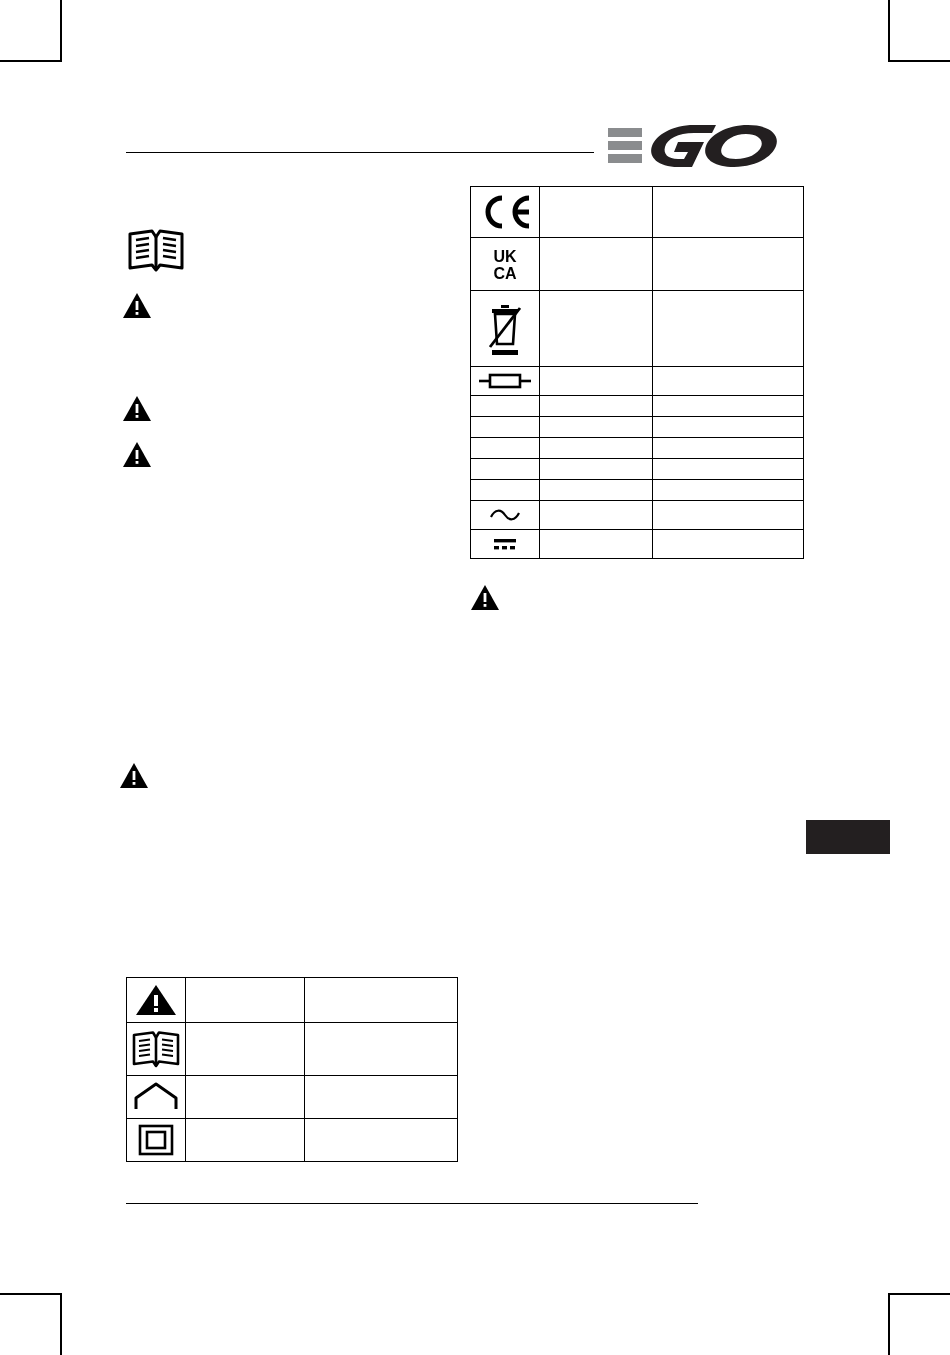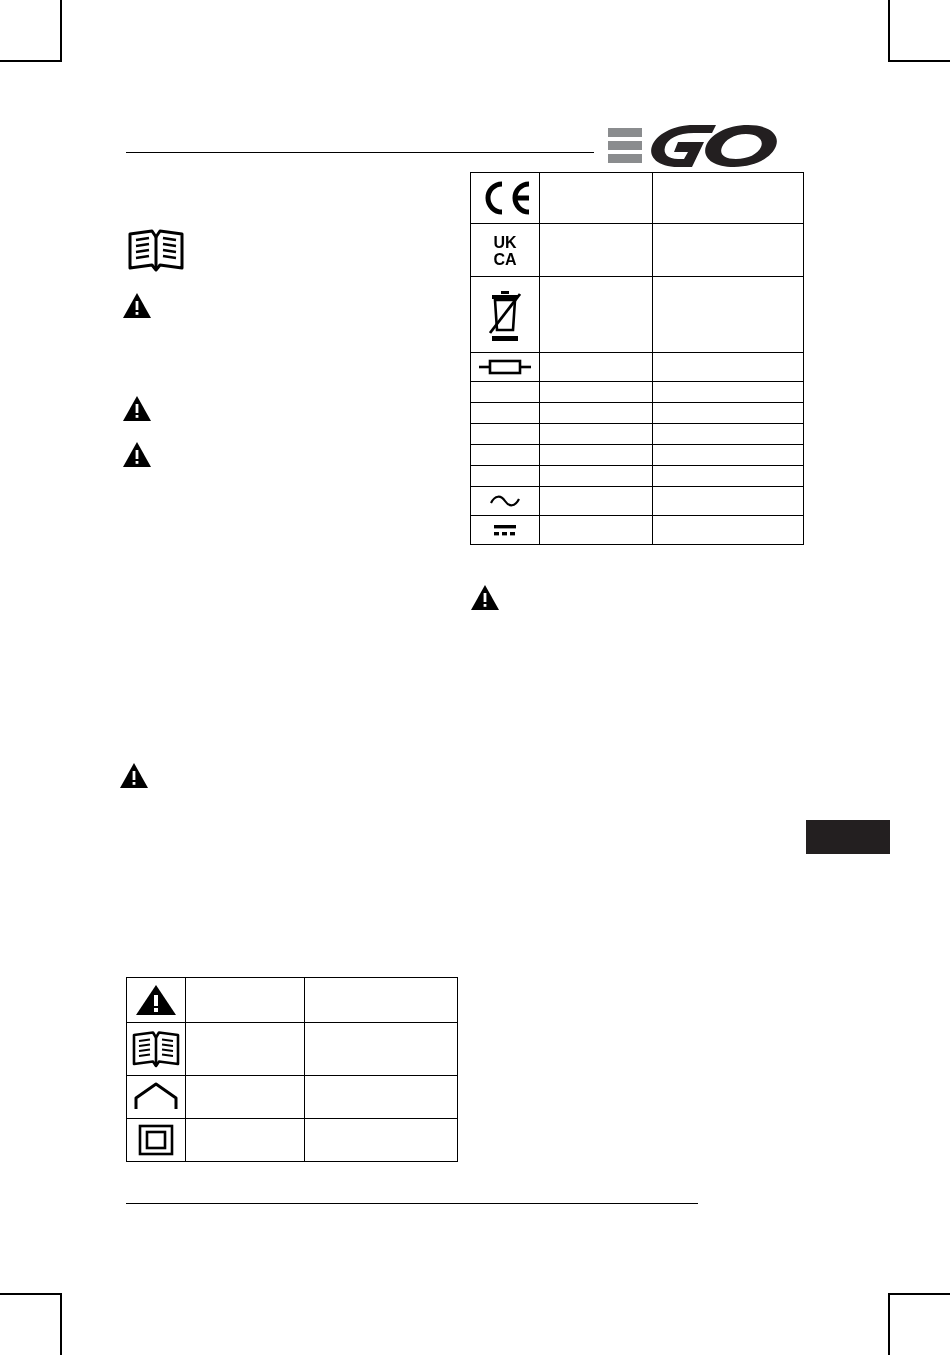--- a/index.html
+++ b/index.html
@@ -90,21 +90,21 @@
     border: 1.5px solid #000000;
     padding: 0;
     vertical-align: middle;
     font-size: 11px;
     line-height: 1.15;
   }
 
   
   #symbol-table-top {
     left: 470px;
-    top: 172px;
+    top: 186px;
     width: 330px;
   }
   #symbol-table-top td.c1 { width: 68px; text-align: center; }
   #symbol-table-top td.c2 { width: 112px; }
   #symbol-table-top td.c3 { width: 150px; }
 
   
   #symbol-table-bottom {
     left: 126px;
     top: 977px;

